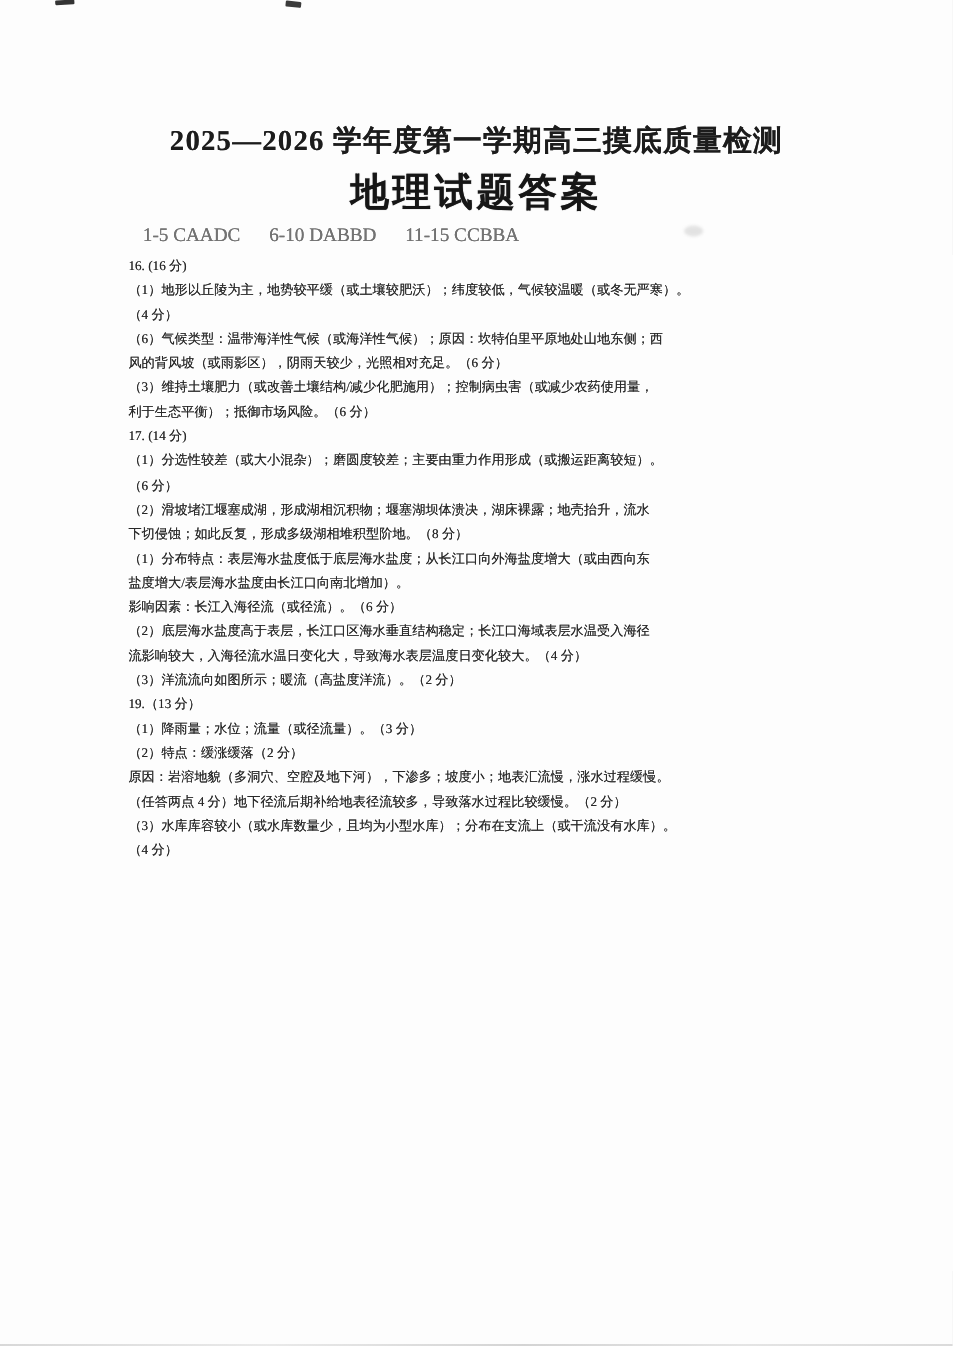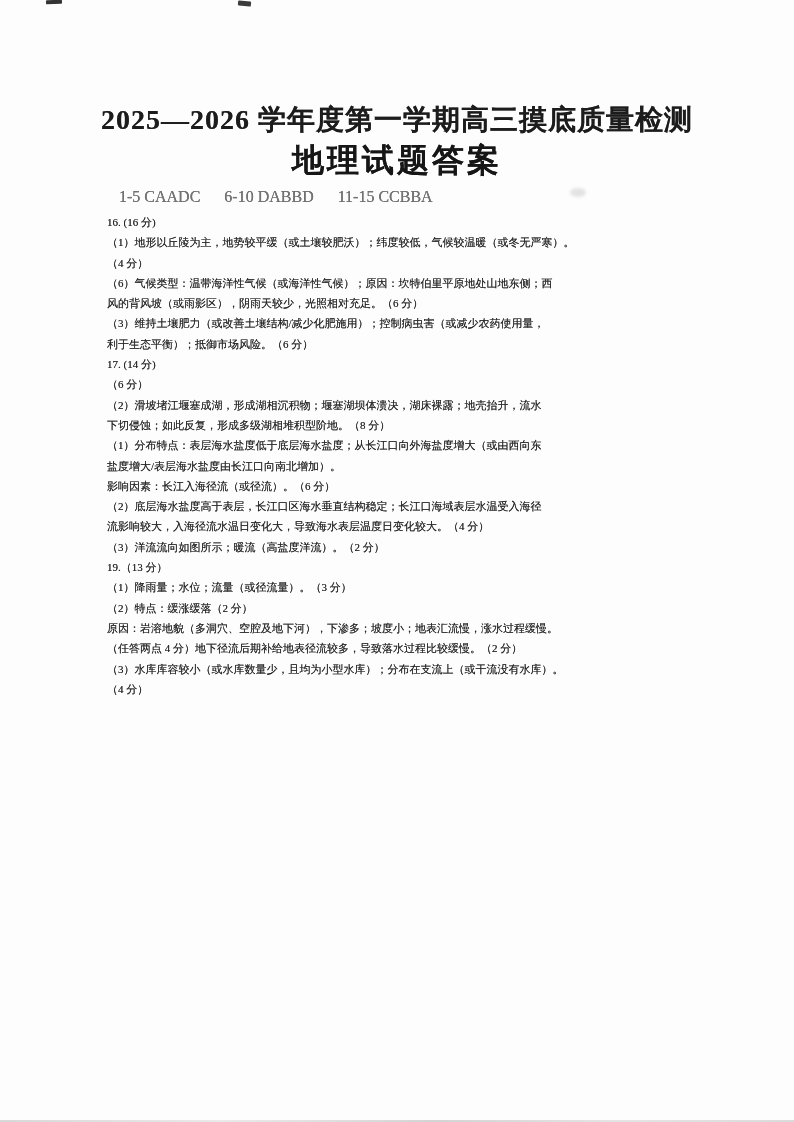--- a/index.html
+++ b/index.html
@@ -8,21 +8,21 @@
     width:794px; height:1122px;
     margin:0 auto;
     background:#fdfdfd;
     overflow:hidden;
     font-family:"Liberation Serif","DejaVu Serif",serif;
     color:#262626;
   }
   .doc-title {
     position:absolute; top:101px; left:0; right:0;
     text-align:center;
-    font-size:28px; font-weight:700;
+    font-size:24px; font-weight:700;
     letter-spacing:1px;
     color:#1c1c1c;
     text-shadow:0 0 0.5px rgba(40,40,40,.8);
   }
   .doc-subtitle {
     position:absolute; top:139px; left:0; right:0;
     text-align:center;
     font-family:"Liberation Sans","DejaVu Sans",sans-serif;
     font-size:32px; font-weight:700;
     letter-spacing:3px;
@@ -75,20 +75,21 @@
 
   <div class="content" id="sections">
       <div class="line heading">16. (16 分)</div>
       <div class="line">（1）地形以丘陵为主，地势较平缓（或土壤较肥沃）；纬度较低，气候较温暖（或冬无严寒）。</div>
       <div class="line">（4 分）</div>
       <div class="line">（6）气候类型：温带海洋性气候（或海洋性气候）；原因：坎特伯里平原地处山地东侧；西</div>
       <div class="line">风的背风坡（或雨影区），阴雨天较少，光照相对充足。（6 分）</div>
       <div class="line">（3）维持土壤肥力（或改善土壤结构/减少化肥施用）；控制病虫害（或减少农药使用量，</div>
       <div class="line">利于生态平衡）；抵御市场风险。（6 分）</div>
       <div class="line heading">17. (14 分)</div>
+      <div class="line">（1）分选性较差（或大小混杂）；磨圆度较差；主要由重力作用形成（或搬运距离较短）。</div>
       <div class="line">（6 分）</div>
       <div class="line">（2）滑坡堵江堰塞成湖，形成湖相沉积物；堰塞湖坝体溃决，湖床裸露；地壳抬升，流水</div>
       <div class="line">下切侵蚀；如此反复，形成多级湖相堆积型阶地。（8 分）</div>
       <div class="line">（1）分布特点：表层海水盐度低于底层海水盐度；从长江口向外海盐度增大（或由西向东</div>
       <div class="line">盐度增大/表层海水盐度由长江口向南北增加）。</div>
       <div class="line">影响因素：长江入海径流（或径流）。（6 分）</div>
       <div class="line">（2）底层海水盐度高于表层，长江口区海水垂直结构稳定；长江口海域表层水温受入海径</div>
       <div class="line">流影响较大，入海径流水温日变化大，导致海水表层温度日变化较大。（4 分）</div>
       <div class="line">（3）洋流流向如图所示；暖流（高盐度洋流）。（2 分）</div>
       <div class="line heading">19.（13 分）</div>

